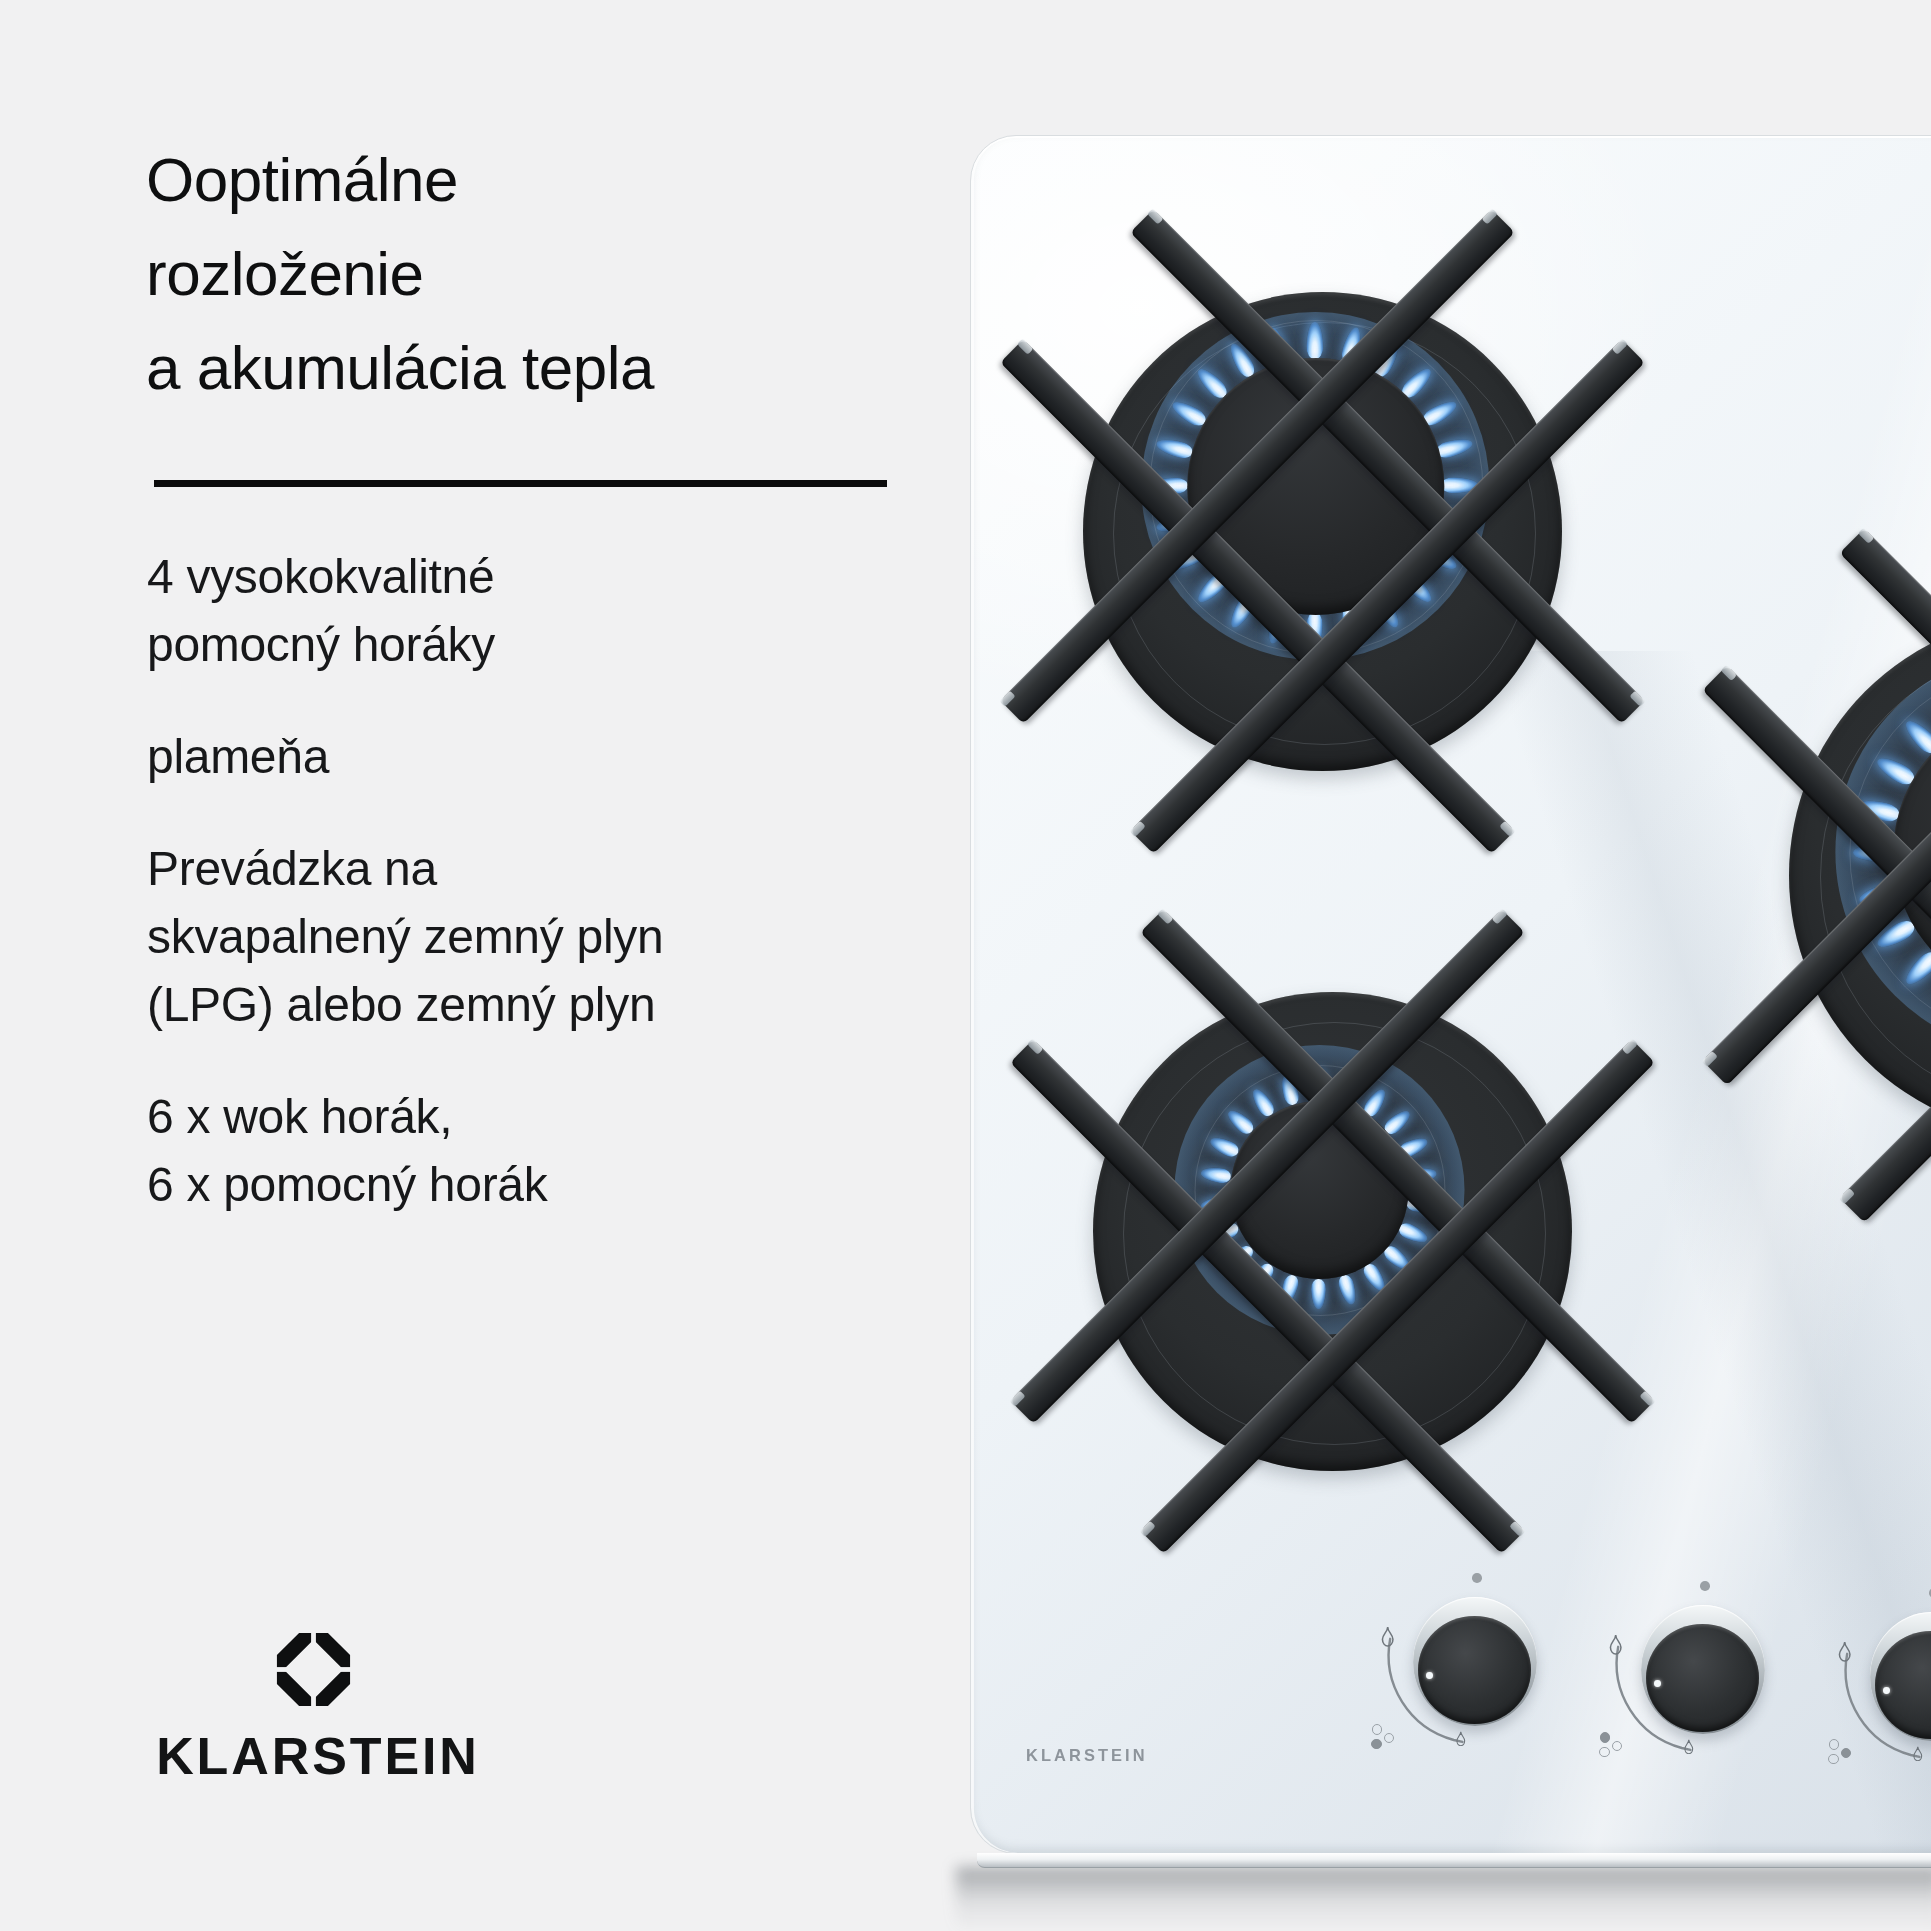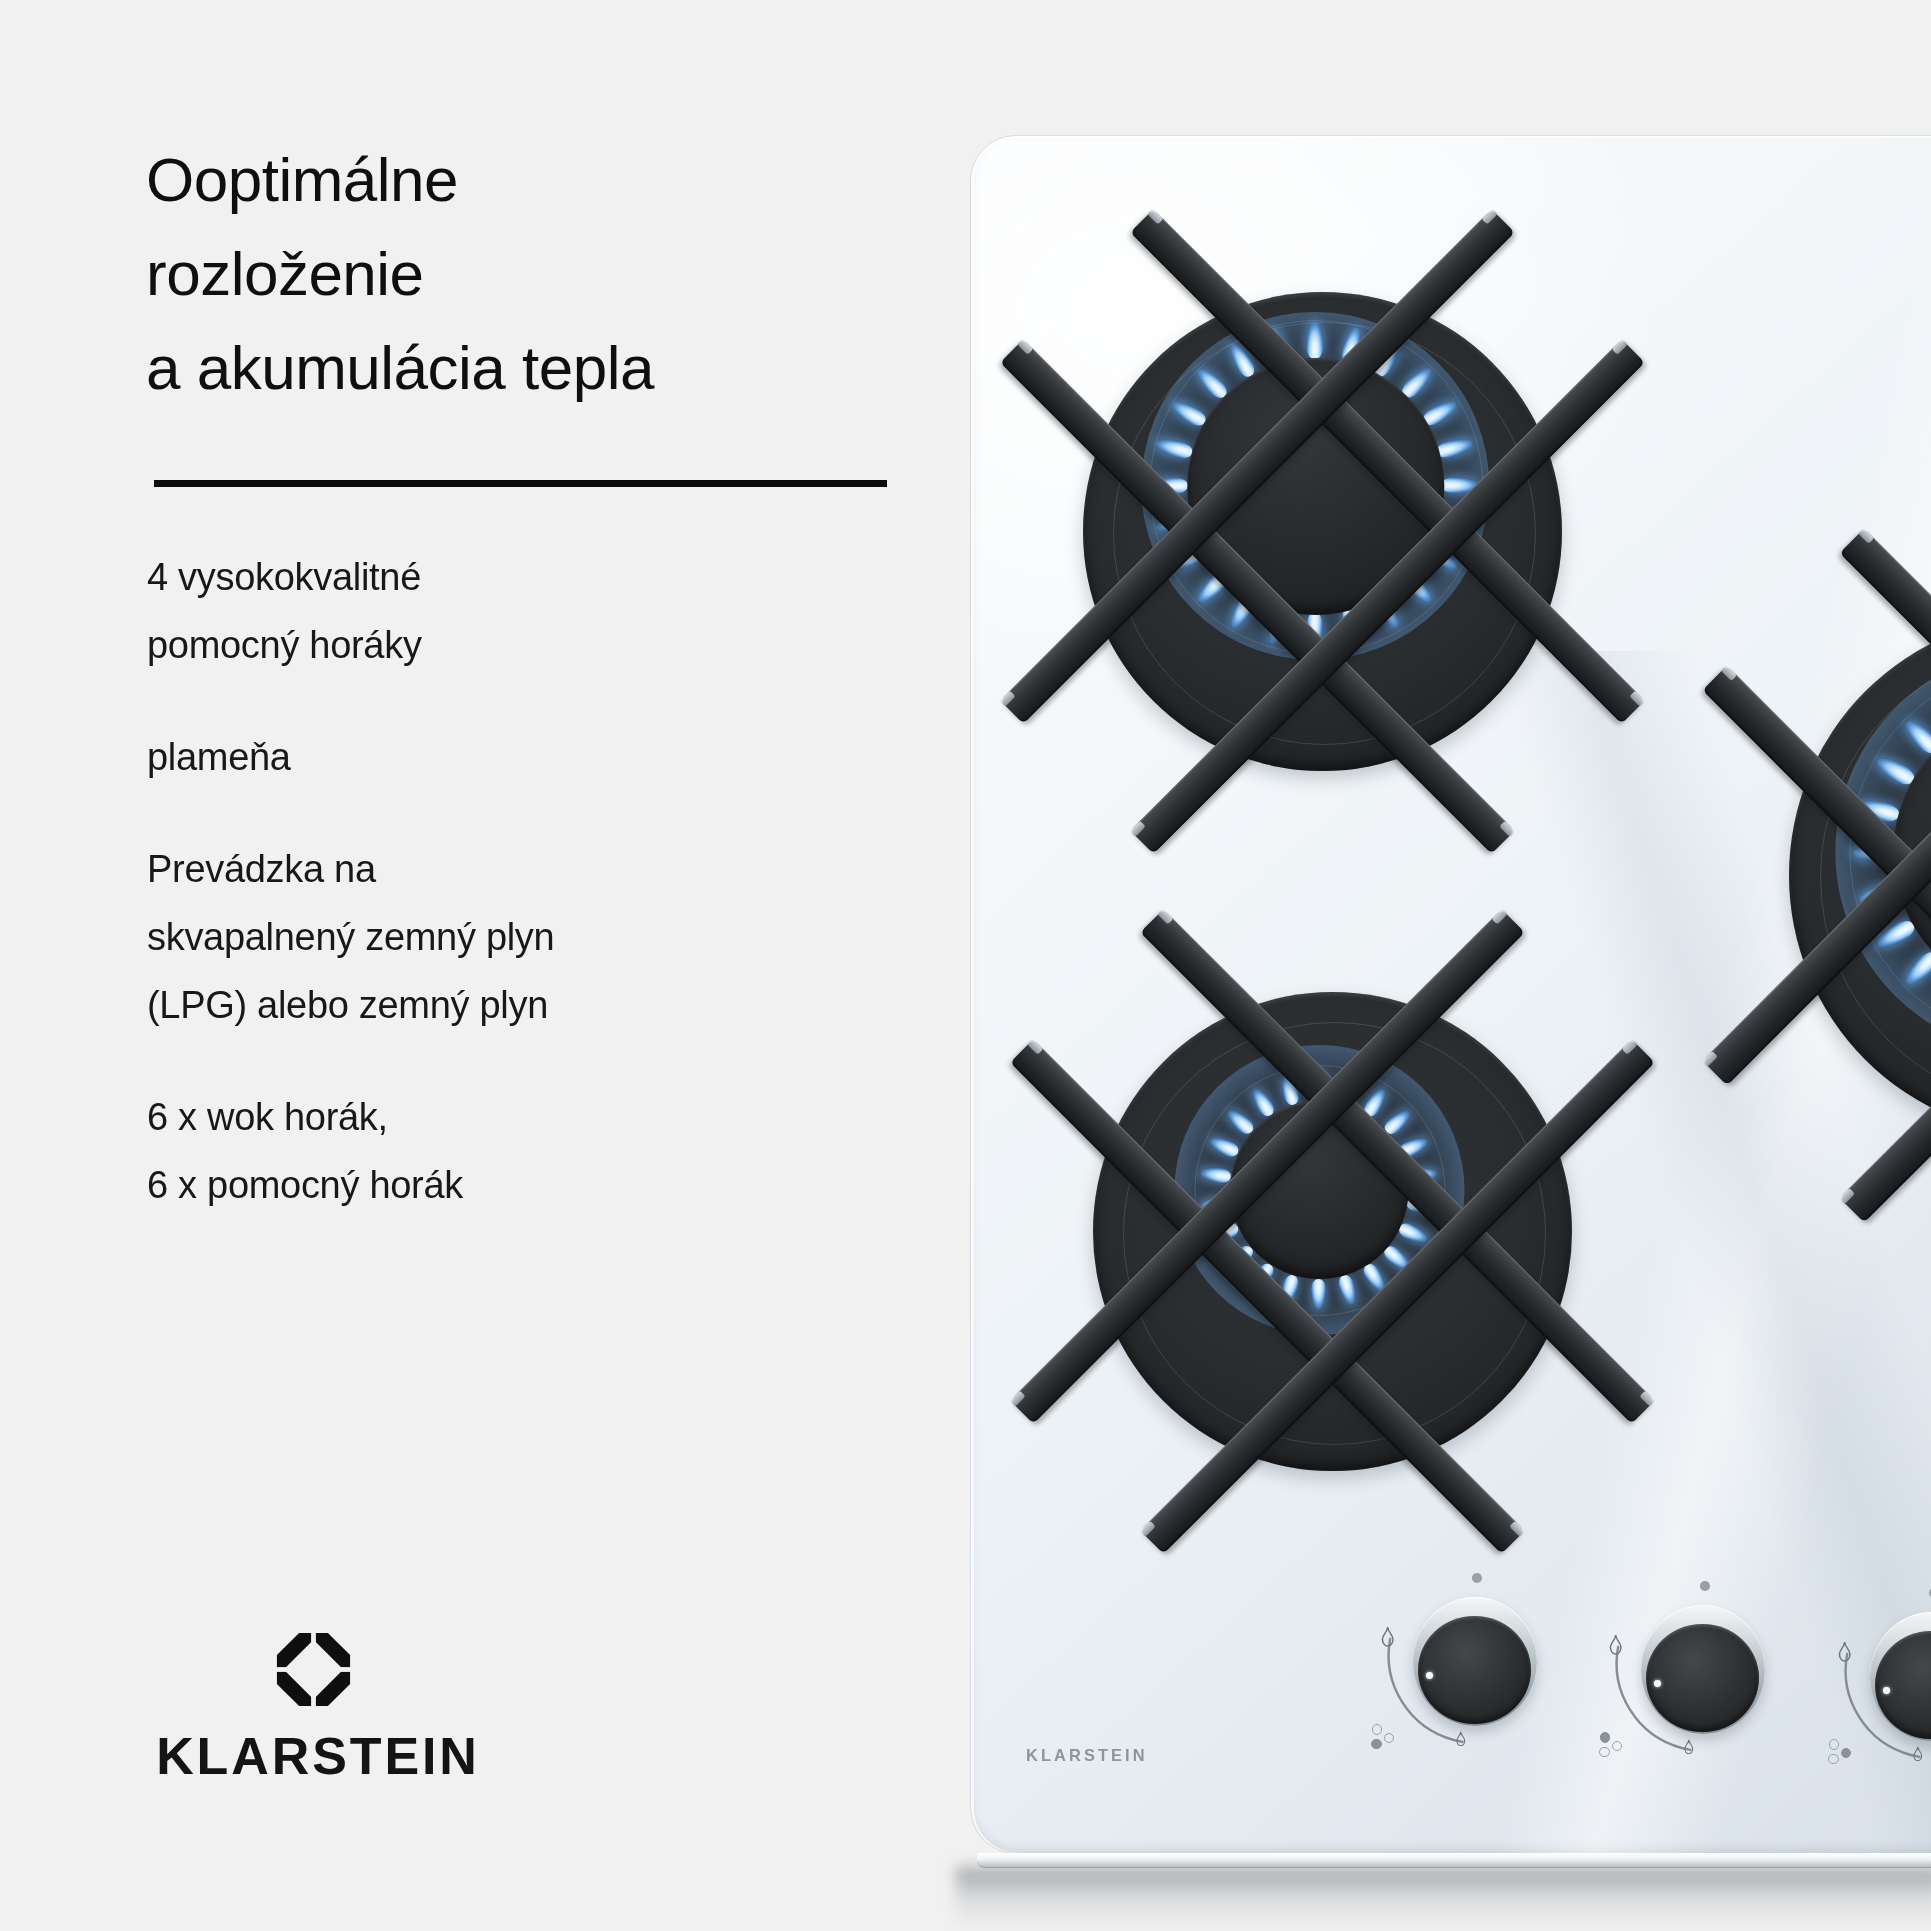--- a/index.html
+++ b/index.html
@@ -13,21 +13,21 @@
 
   
   .headline{
     position:absolute;left:146px;top:133px;width:772px;
     font-size:62px;line-height:94px;font-weight:normal;color:#0e0f10;
     letter-spacing:-0.5px;margin:0;
   }
   .headline span{display:block;}
   .divider{position:absolute;left:154px;top:480px;width:733px;height:6.8px;background:#0b0b0c;}
   .features{position:absolute;left:147px;top:543px;width:792px;color:#17181a;}
-  .features p{margin:0 0 44px 0;font-size:38px;line-height:68px;font-weight:400;letter-spacing:-0.3px;}
+  .features p{margin:0 0 44px 0;font-size:48px;line-height:68px;font-weight:400;letter-spacing:-0.3px;}
   .features span{display:block;}
 
   
   .brand-icon{position:absolute;left:275px;top:1631px;width:77px;height:77px;}
   .brand-word{
     position:absolute;left:147px;top:1730px;width:342px;text-align:center;
     font-size:52px;font-weight:bold;color:#131415;letter-spacing:2.9px;line-height:53px;
   }
 
   

